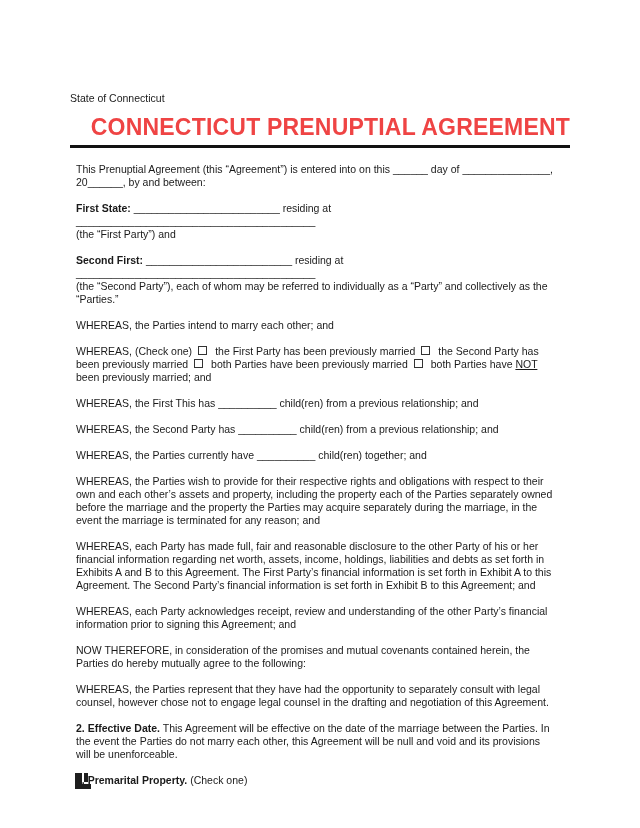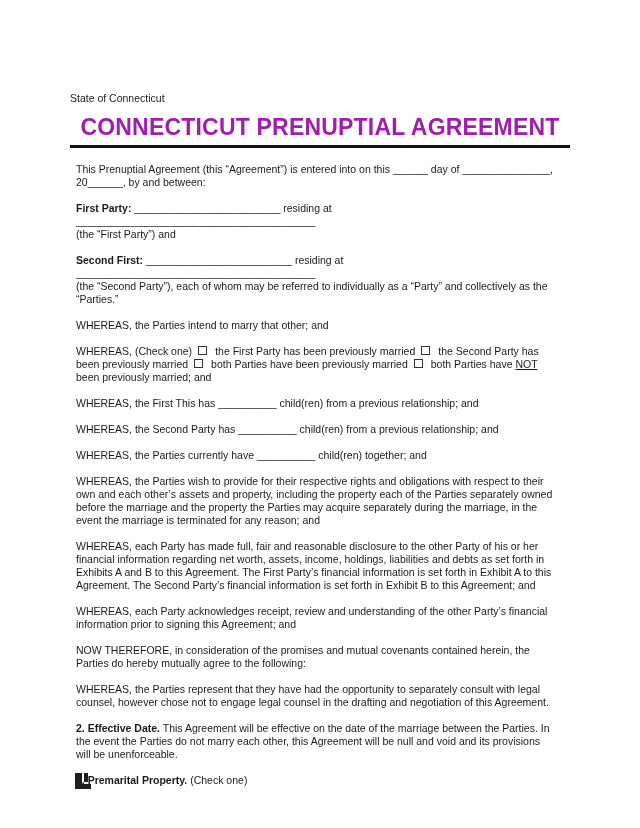--- a/index.html
+++ b/index.html
@@ -26,25 +26,25 @@
       left: 70px;
       top: 92px;
       font-size: 10.5px;
       line-height: 13px;
     }
     .title {
       position: absolute;
       left: 70px;
       width: 500px;
       top: 113px;
-      text-align: center;
+      text-align: right;
       font-size: 23px;
       font-weight: bold;
       letter-spacing: 0.2px;
-      color: #a21caf;
+      color: #ef4444;
       line-height: 28px;
     }
     .rule {
       position: absolute;
       left: 70px;
       top: 145px;
       width: 500px;
       height: 3px;
       background: #111;
     }
@@ -90,30 +90,30 @@
   <div class="rule"></div>
 
   <div class="body">
 
     <p class="p gap13">
       <span>This Prenuptial Agreement (this “Agreement”) is entered into on this ______ day of _______________,</span><br>
       <span>20______, by and between:</span>
     </p>
 
     <p class="p gap13">
-      <span class="b">First Party:</span><span> _________________________ residing at _________________________________________</span><br>
+      <span class="b">First State:</span><span> _________________________ residing at _________________________________________</span><br>
       <span>(the “First Party”) and</span>
     </p>
 
     <p class="p gap13">
       <span class="b">Second First:</span><span> _________________________ residing at _________________________________________</span><br>
       <span>(the “Second Party”), each of whom may be referred to individually as a “Party” and collectively as the “Parties.”</span>
     </p>
 
-    <p class="p gap13">WHEREAS, the Parties intend to marry that other; and</p>
+    <p class="p gap13">WHEREAS, the Parties intend to marry each other; and</p>
 
     <p class="p gap13">
       <span>WHEREAS, (Check one)</span><span class="cb"></span><span>the First Party has been previously married</span><span class="cb"></span><span>the Second Party has been previously married</span><span class="cb"></span><span>both Parties have been previously married</span><span class="cb"></span><span>both Parties have </span><span class="u">NOT</span><span> been previously married; and</span>
     </p>
 
     <p class="p gap13">WHEREAS, the First This has __________ child(ren) from a previous relationship; and</p>
 
     <p class="p gap13">WHEREAS, the Second Party has __________ child(ren) from a previous relationship; and</p>
 
     <p class="p gap13">WHEREAS, the Parties currently have __________ child(ren) together; and</p>

